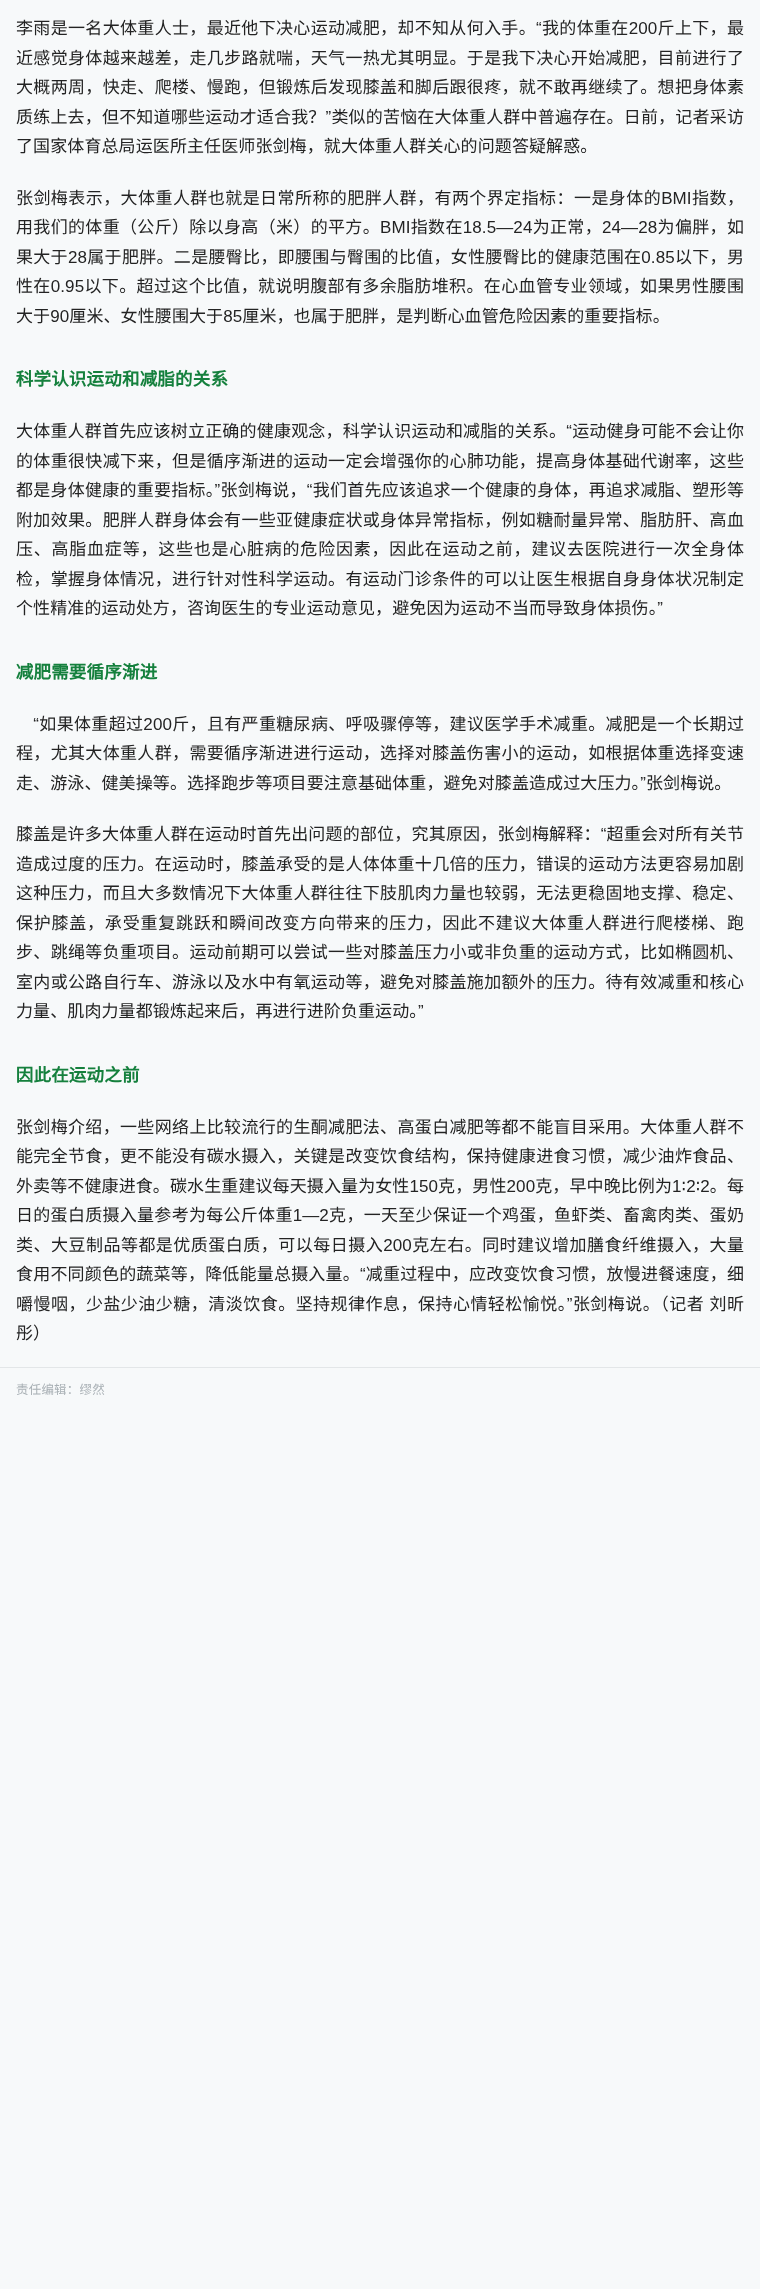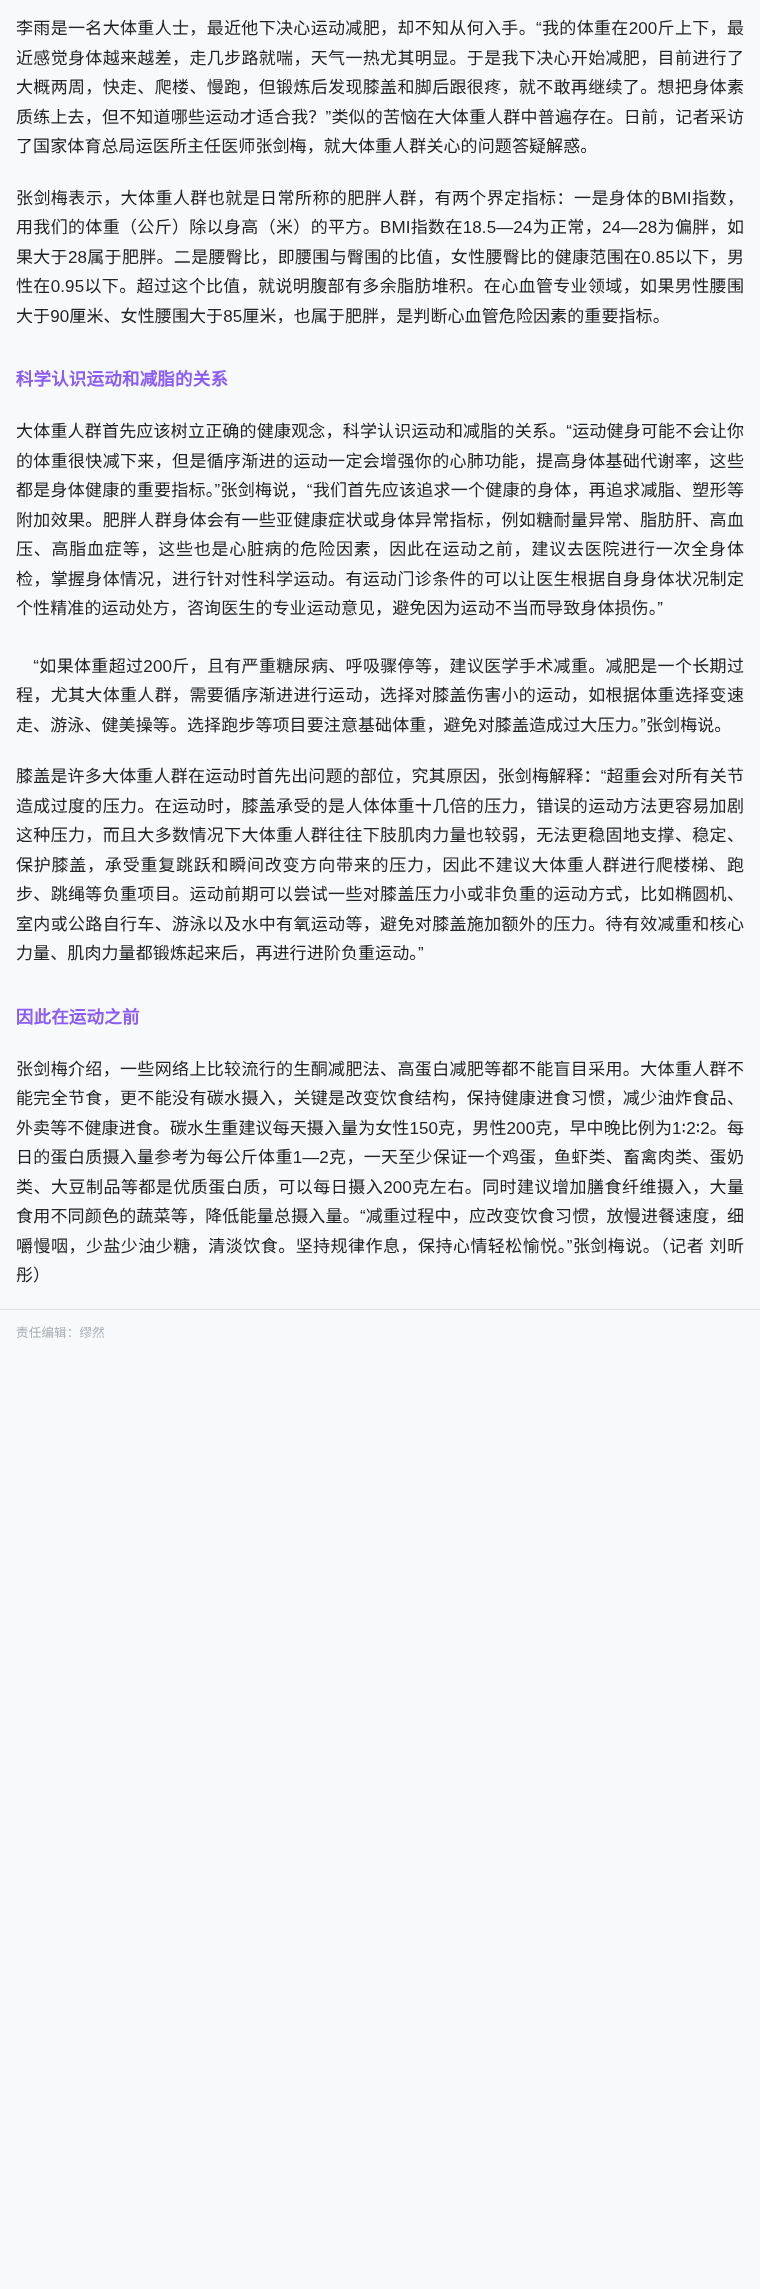--- a/index.html
+++ b/index.html
@@ -28,56 +28,58 @@
     text-justify: inter-ideograph;
     letter-spacing: 0.1px;
   }
   .para.last-of-block {
     margin-bottom: 18px;
   }
   .section-heading {
     font-size: 17.5px;
     line-height: 28px;
     font-weight: bold;
-    color: #8b5cf6;
+    color: #15803d;
     margin: 6px 0 24px 0;
     letter-spacing: 0.2px;
   }
   .spacer-before-heading {
     height: 6px;
   }
   .footer {
     margin-top: 18px;
     border-top: 1px solid #e3e6e8;
     padding: 14px 16px 22px 16px;
     background: #f7f9fa;
   }
   .footer-editor {
     font-size: 12.5px;
     line-height: 18px;
     color: #a9b0b5;
     letter-spacing: 0.2px;
+    font-family: Liberation Mono, monospace;
   }
   .bottom-pad {
     height: 14px;
   }
 </style>
 </head>
 <body>
 
 <div class="article">
 
   <p class="para">李雨是一名大体重人士，最近他下决心运动减肥，却不知从何入手。“我的体重在200斤上下，最近感觉身体越来越差，走几步路就喘，天气一热尤其明显。于是我下决心开始减肥，目前进行了大概两周，快走、爬楼、慢跑，但锻炼后发现膝盖和脚后跟很疼，就不敢再继续了。想把身体素质练上去，但不知道哪些运动才适合我？”类似的苦恼在大体重人群中普遍存在。日前，记者采访了国家体育总局运医所主任医师张剑梅，就大体重人群关心的问题答疑解惑。</p>
   <p class="para">张剑梅表示，大体重人群也就是日常所称的肥胖人群，有两个界定指标：一是身体的BMI指数，用我们的体重（公斤）除以身高（米）的平方。BMI指数在18.5—24为正常，24—28为偏胖，如果大于28属于肥胖。二是腰臀比，即腰围与臀围的比值，女性腰臀比的健康范围在0.85以下，男性在0.95以下。超过这个比值，就说明腹部有多余脂肪堆积。在心血管专业领域，如果男性腰围大于90厘米、女性腰围大于85厘米，也属于肥胖，是判断心血管危险因素的重要指标。</p>
 
   <div class="spacer-before-heading"></div>
   <h2 class="section-heading">科学认识运动和减脂的关系</h2>
   <p class="para">大体重人群首先应该树立正确的健康观念，科学认识运动和减脂的关系。“运动健身可能不会让你的体重很快减下来，但是循序渐进的运动一定会增强你的心肺功能，提高身体基础代谢率，这些都是身体健康的重要指标。”张剑梅说，“我们首先应该追求一个健康的身体，再追求减脂、塑形等附加效果。肥胖人群身体会有一些亚健康症状或身体异常指标，例如糖耐量异常、脂肪肝、高血压、高脂血症等，这些也是心脏病的危险因素，因此在运动之前，建议去医院进行一次全身体检，掌握身体情况，进行针对性科学运动。有运动门诊条件的可以让医生根据自身身体状况制定个性精准的运动处方，咨询医生的专业运动意见，避免因为运动不当而导致身体损伤。”</p>
 
   <div class="spacer-before-heading"></div>
+  <h2 class="section-heading">减肥需要循序渐进</h2>
   <p class="para">　“如果体重超过200斤，且有严重糖尿病、呼吸骤停等，建议医学手术减重。减肥是一个长期过程，尤其大体重人群，需要循序渐进进行运动，选择对膝盖伤害小的运动，如根据体重选择变速走、游泳、健美操等。选择跑步等项目要注意基础体重，避免对膝盖造成过大压力。”张剑梅说。</p>
   <p class="para">膝盖是许多大体重人群在运动时首先出问题的部位，究其原因，张剑梅解释：“超重会对所有关节造成过度的压力。在运动时，膝盖承受的是人体体重十几倍的压力，错误的运动方法更容易加剧这种压力，而且大多数情况下大体重人群往往下肢肌肉力量也较弱，无法更稳固地支撑、稳定、保护膝盖，承受重复跳跃和瞬间改变方向带来的压力，因此不建议大体重人群进行爬楼梯、跑步、跳绳等负重项目。运动前期可以尝试一些对膝盖压力小或非负重的运动方式，比如椭圆机、室内或公路自行车、游泳以及水中有氧运动等，避免对膝盖施加额外的压力。待有效减重和核心力量、肌肉力量都锻炼起来后，再进行进阶负重运动。”</p>
 
   <div class="spacer-before-heading"></div>
   <h2 class="section-heading">因此在运动之前</h2>
   <p class="para last-of-block">张剑梅介绍，一些网络上比较流行的生酮减肥法、高蛋白减肥等都不能盲目采用。大体重人群不能完全节食，更不能没有碳水摄入，关键是改变饮食结构，保持健康进食习惯，减少油炸食品、外卖等不健康进食。碳水生重建议每天摄入量为女性150克，男性200克，早中晚比例为1∶2∶2。每日的蛋白质摄入量参考为每公斤体重1—2克，一天至少保证一个鸡蛋，鱼虾类、畜禽肉类、蛋奶类、大豆制品等都是优质蛋白质，可以每日摄入200克左右。同时建议增加膳食纤维摄入，大量食用不同颜色的蔬菜等，降低能量总摄入量。“减重过程中，应改变饮食习惯，放慢进餐速度，细嚼慢咽，少盐少油少糖，清淡饮食。坚持规律作息，保持心情轻松愉悦。”张剑梅说。（记者 刘昕彤）</p>
 
 </div>
 
 <div class="footer">

